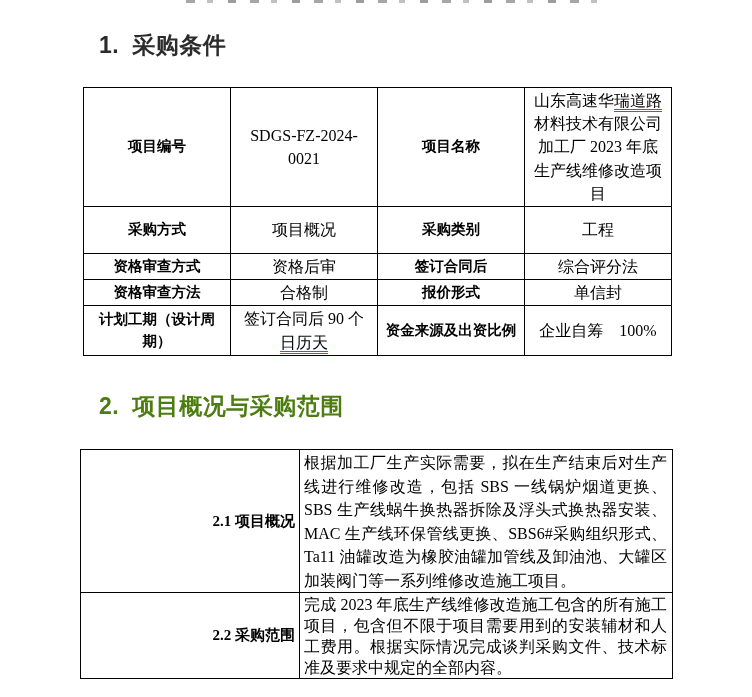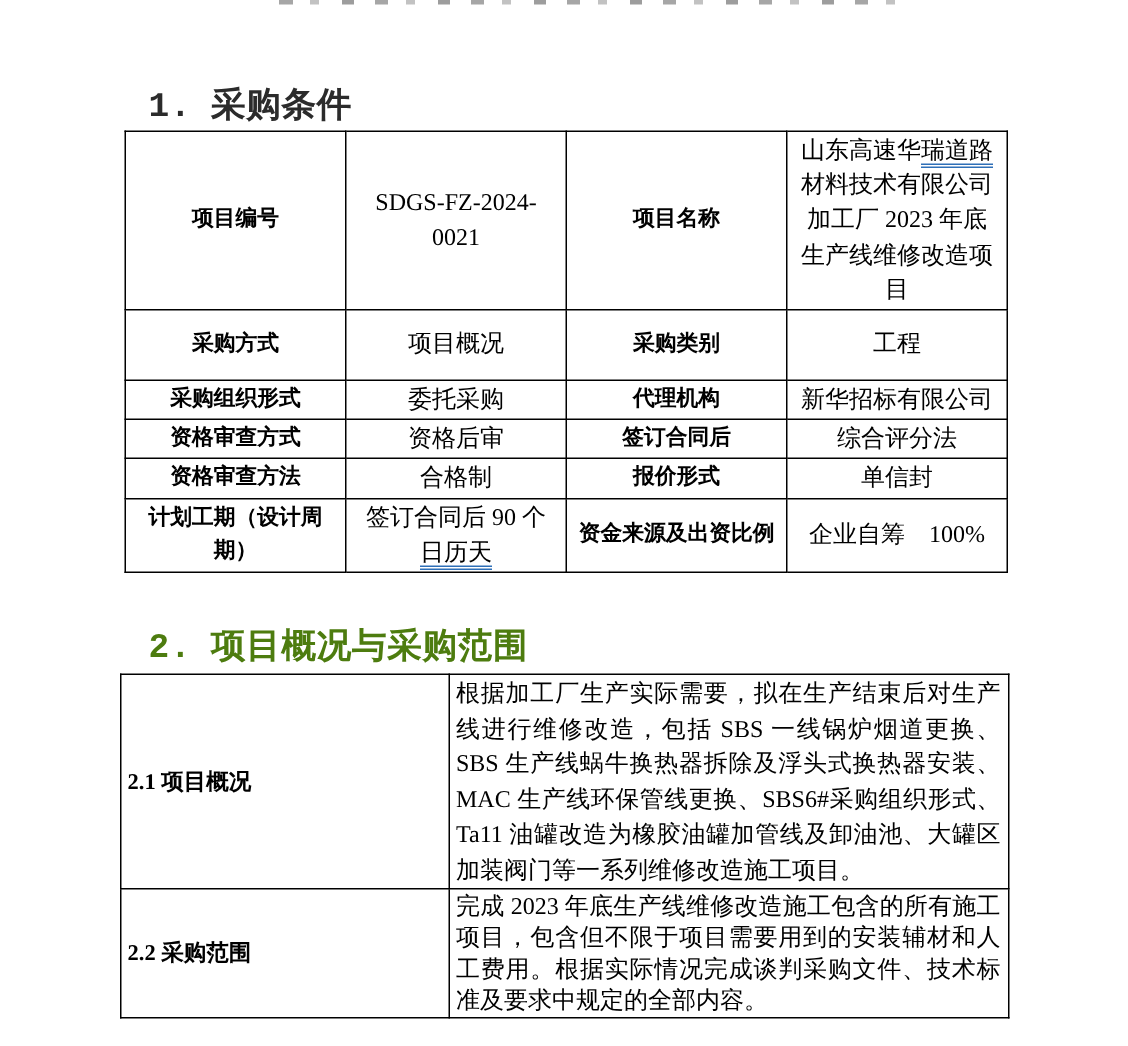--- a/index.html
+++ b/index.html
@@ -14,24 +14,23 @@
   .top-frag {
     position:absolute; top:0; left:186px; width:420px; height:3px;
     background:repeating-linear-gradient(90deg,
       #a6a6a6 0 9px, transparent 9px 21px,
       #c2c2c2 21px 27px, transparent 27px 42px,
       #9d9d9d 42px 50px, transparent 50px 64px);
   }
 
   .heading {
     position:absolute;
-    font-family:Liberation Mono, monospace;
+    font-family:Liberation Sans, sans-serif;
     font-weight:700; font-size:23px; letter-spacing:.5px;
     white-space:nowrap;
-    margin-top:24px;
   }
   .heading .num { display:inline-block; margin-right:13px; }
   .h1 { left:99px; top:30px; }
   .h2 { left:99px; top:391px; }
 
   table { border-collapse:collapse; position:absolute; table-layout:fixed; background:#fff; }
   td { border:1.5px solid #000; overflow:hidden; }
 
   
   .t1 { left:83px; top:87px; width:589px; }
@@ -49,21 +48,21 @@
   .t1 .val {
     font-size:16px; text-align:center; padding:1px 6px;
     line-height:1.45; vertical-align:middle;
   }
 
   
   .t2 { left:80px; top:449px; width:592px; }
   .t2 tr:nth-child(1){ height:143px; }
   .t2 tr:nth-child(2){ height:84px; }
   .t2 .lbl {
-    font-weight:700; font-size:15px; text-align:left; vertical-align:middle;
+    font-weight:700; font-size:15px; text-align:right; vertical-align:middle;
     padding:1px 4px;
   }
   .t2 .txt {
     font-size:16px; text-align:justify; vertical-align:top;
     padding:1px 5px 0 4px;
   }
   .t2 tr:nth-child(1) .txt { line-height:23.5px; }
   .t2 tr:nth-child(2) .txt { line-height:21px; }
 
   
@@ -92,26 +91,20 @@
       <td class="lbl">项目编号</td>
       <td class="val">SDGS-FZ-2024-0021</td>
       <td class="lbl">项目名称</td>
       <td class="val"><span>山东高速华</span><span class="u-blue" style="border-bottom-color: rgb(46, 111, 183);">瑞道路</span><span>材料技术有限公司加工厂 2023 年底生产线维修改造项目</span></td>
     </tr>
     <tr>
       <td class="lbl">采购方式</td>
       <td class="val">项目概况</td>
       <td class="lbl">采购类别</td>
       <td class="val">工程</td>
-    </tr>
-    <tr>
-      <td class="lbl">采购组织形式</td>
-      <td class="val">委托采购</td>
-      <td class="lbl">代理机构</td>
-      <td class="val">新华招标有限公司</td>
     </tr>
     <tr>
       <td class="lbl">资格审查方式</td>
       <td class="val">资格后审</td>
       <td class="lbl">签订合同后</td>
       <td class="val">综合评分法</td>
     </tr>
     <tr>
       <td class="lbl">资格审查方法</td>
       <td class="val">合格制</td>

